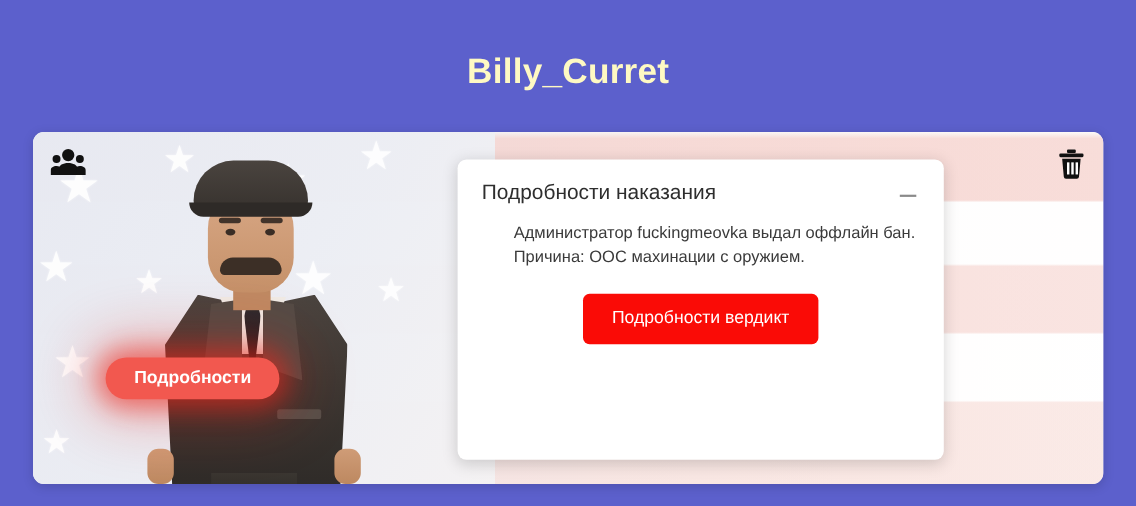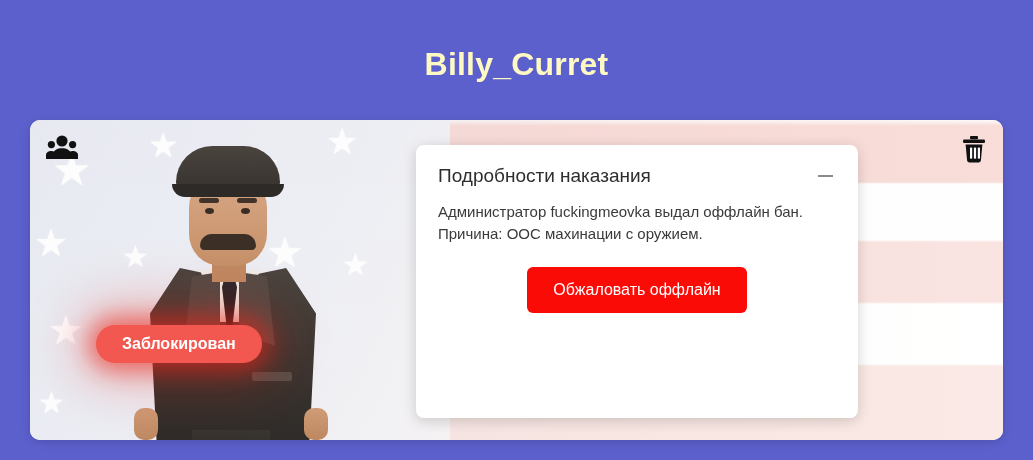--- a/index.html
+++ b/index.html
@@ -225,21 +225,21 @@
     width: 442px;
     height: 273px;
     background: #ffffff;
     border-radius: 8px;
     box-shadow: 0 3px 14px rgba(0,0,0,0.17);
     padding: 18px 22px 20px 22px;
   }
 
   .panel-head {
     display: flex;
-    align-items: center;
+    align-items: flex-end;
     justify-content: space-between;
     gap: 14px;
   }
 
   .panel-title {
     font-size: 19px;
     color: #2e2e2e;
     font-weight: normal;
     line-height: 26px;
   }
@@ -256,21 +256,21 @@
     width: 15px;
     height: 2px;
     background: #8a8a8a;
   }
 
   .panel-body p {
     font-size: 15px;
     line-height: 22px;
     color: #3a3a3a;
   }
-  .panel-para-1 { margin-top: 12px; }
+  .panel-para-1 { margin-top: 12px; margin-left: 29px; }
   .panel-para-2 { margin-top: 16px; }
 
   .appeal-button {
     display: block;
     margin: 22px auto 0 auto;
     background: #fa0b06;
     color: #ffffff;
     border: none;
     border-radius: 6px;
     font-family: inherit;
@@ -317,21 +317,21 @@
     <div class="char-head"></div>
     <div class="char-brow-l"></div>
     <div class="char-brow-r"></div>
     <div class="char-eye-l"></div>
     <div class="char-eye-r"></div>
     <div class="char-mustache"></div>
     <div class="char-hat"></div>
     <div class="char-hat-brim"></div>
   </div>
 
-  <div class="ban-badge">Заблокирован</div>
+  <div class="ban-badge">Подробности</div>
 
   <div class="group-icon">
     <svg viewBox="0 0 32 28" width="32" height="28" aria-hidden="true">
       <circle cx="16" cy="7" r="5.6" fill="#111"></circle>
       <path d="M7.4 25v-5.2c0-3.6 3.9-5.6 8.6-5.6s8.6 2 8.6 5.6V25z" fill="#111"></path>
       <circle cx="5.4" cy="10.6" r="3.6" fill="#111"></circle>
       <path d="M0 25v-4c0-2.5 2.5-4 5.4-4 1 0 2 .2 2.8.5V25z" fill="#111"></path>
       <circle cx="26.6" cy="10.6" r="3.6" fill="#111"></circle>
       <path d="M32 25v-4c0-2.5-2.5-4-5.4-4-1 0-2 .2-2.8.5V25z" fill="#111"></path>
     </svg>
@@ -353,16 +353,16 @@
       <div class="panel-title">Подробности наказания</div>
       <div class="collapse-btn">
         <span class="collapse-bar"></span>
       </div>
     </div>
 
     <div class="panel-body">
       <p class="panel-para-1">Администратор fuckingmeovka выдал оффлайн бан. Причина: ООС махинации с оружием.</p>
     </div>
 
-    <button class="appeal-button">Обжаловать оффлайн</button>
+    <button class="appeal-button">Подробности вердикт</button>
   </div>
 
 </div>
 
 </body></html>

